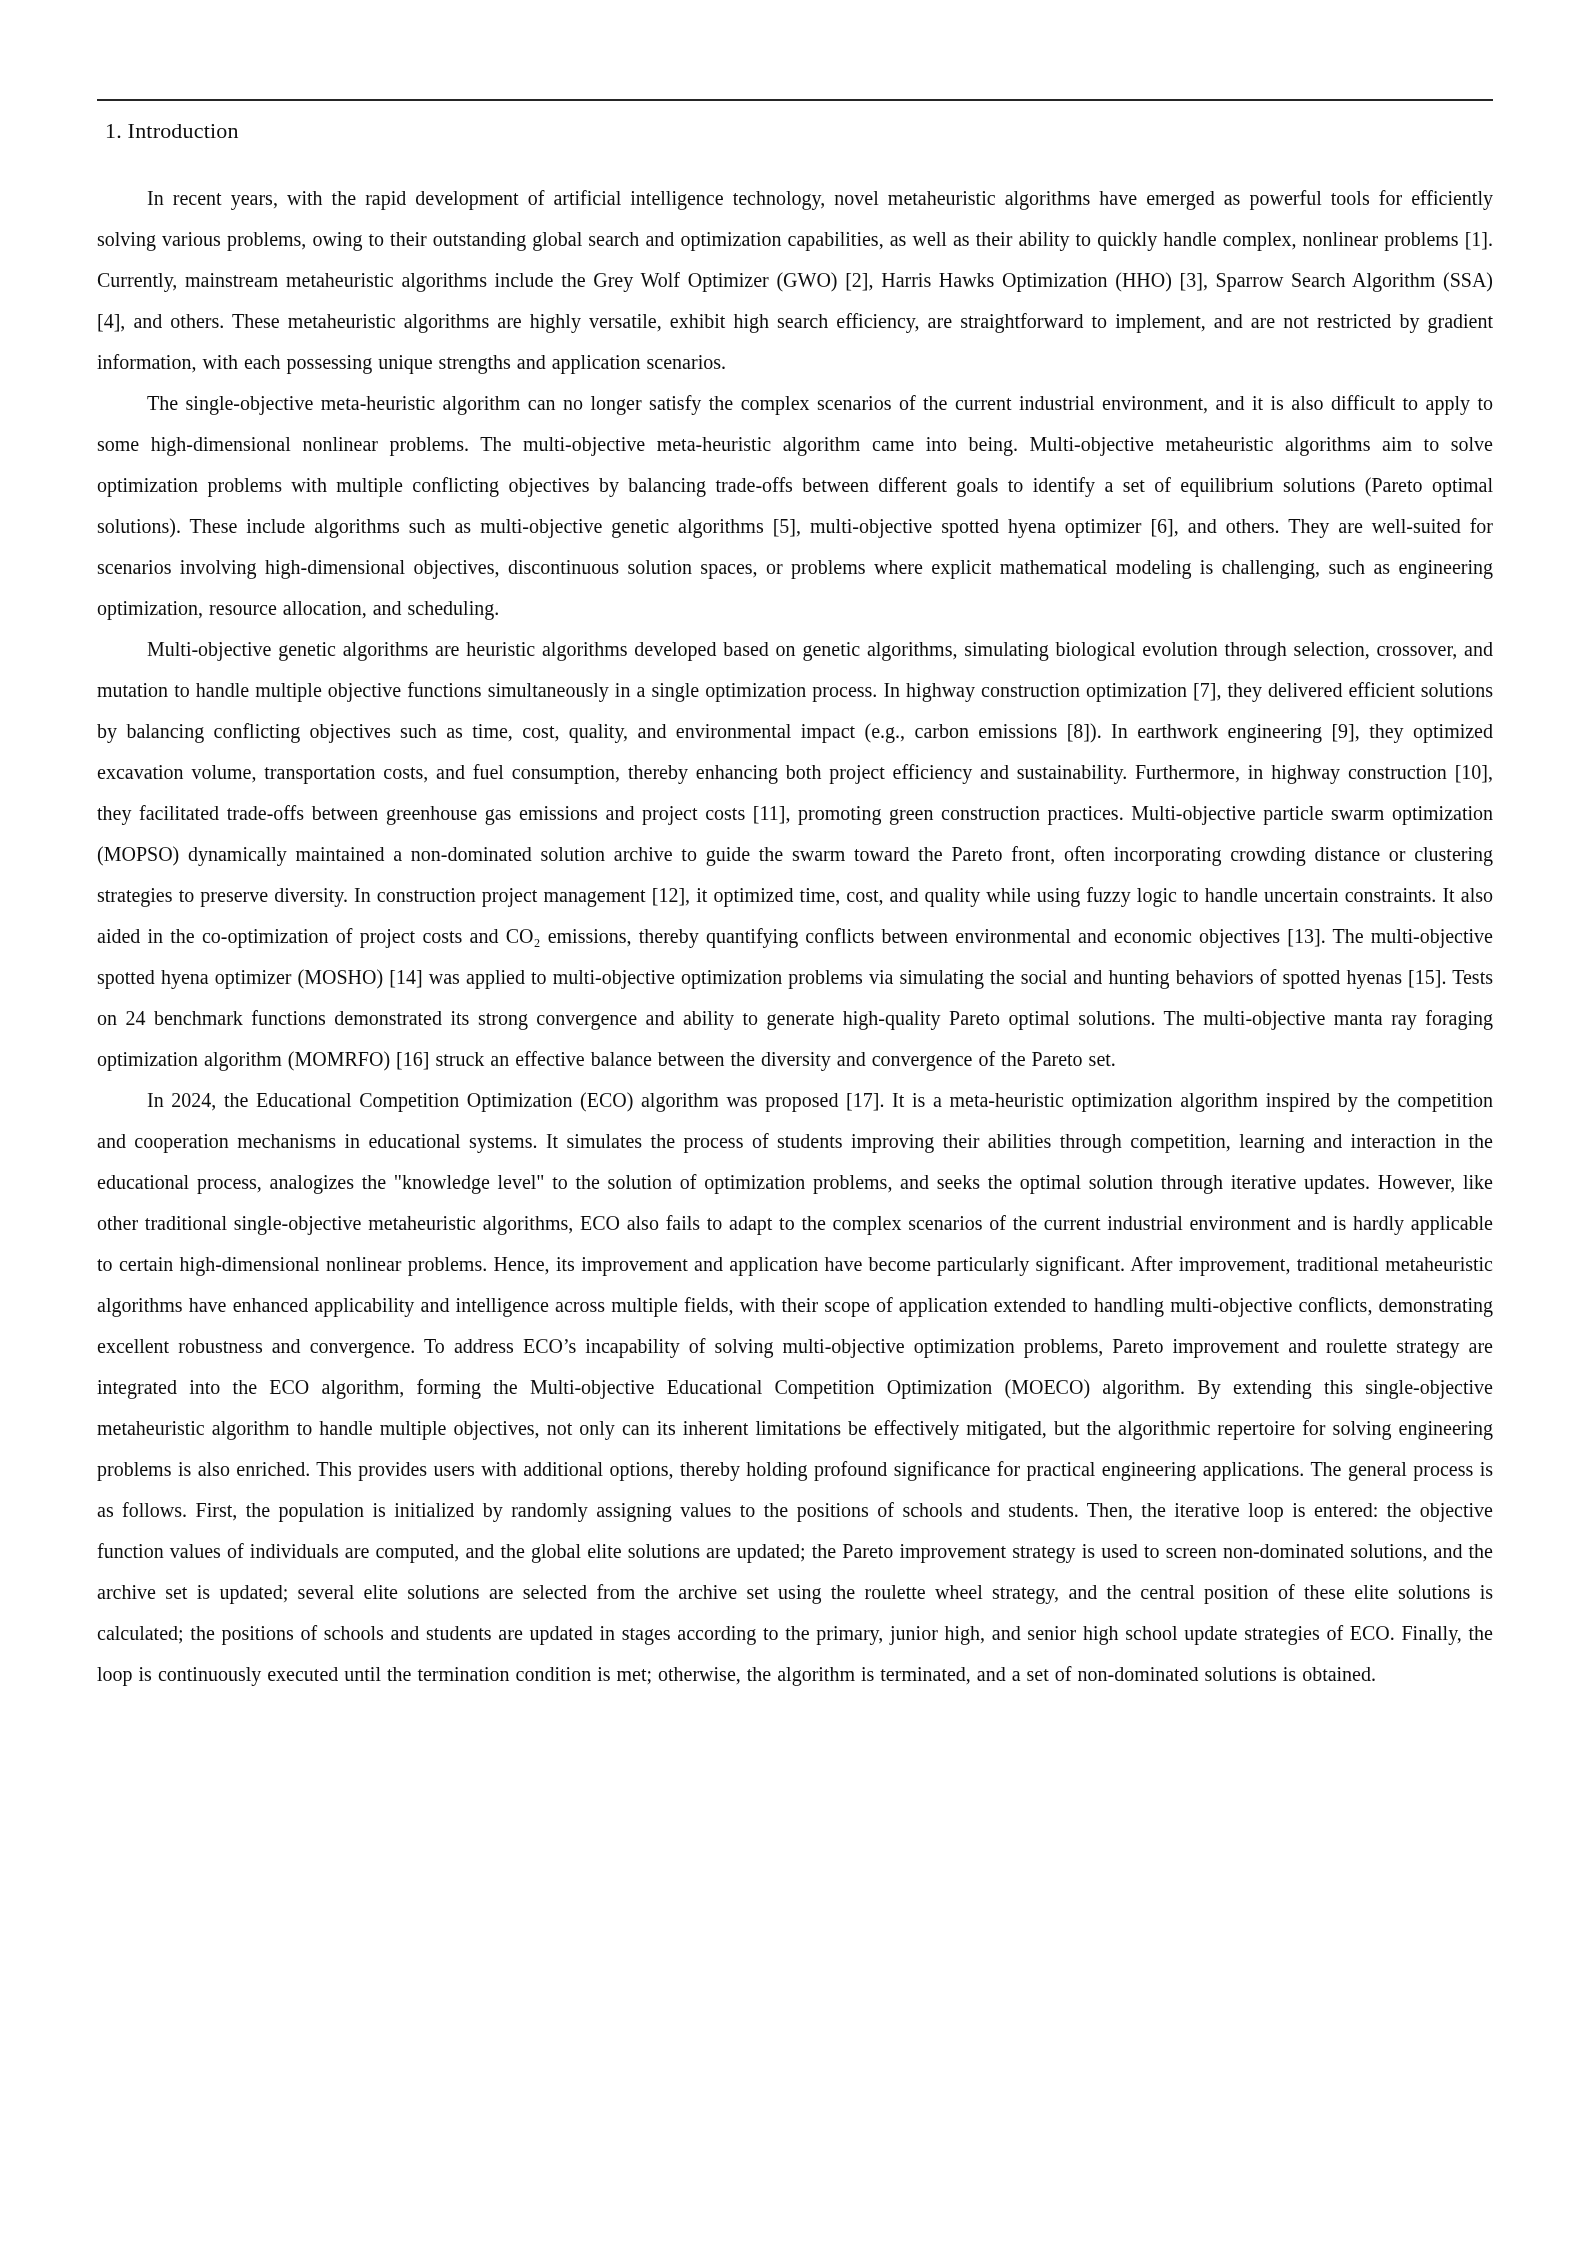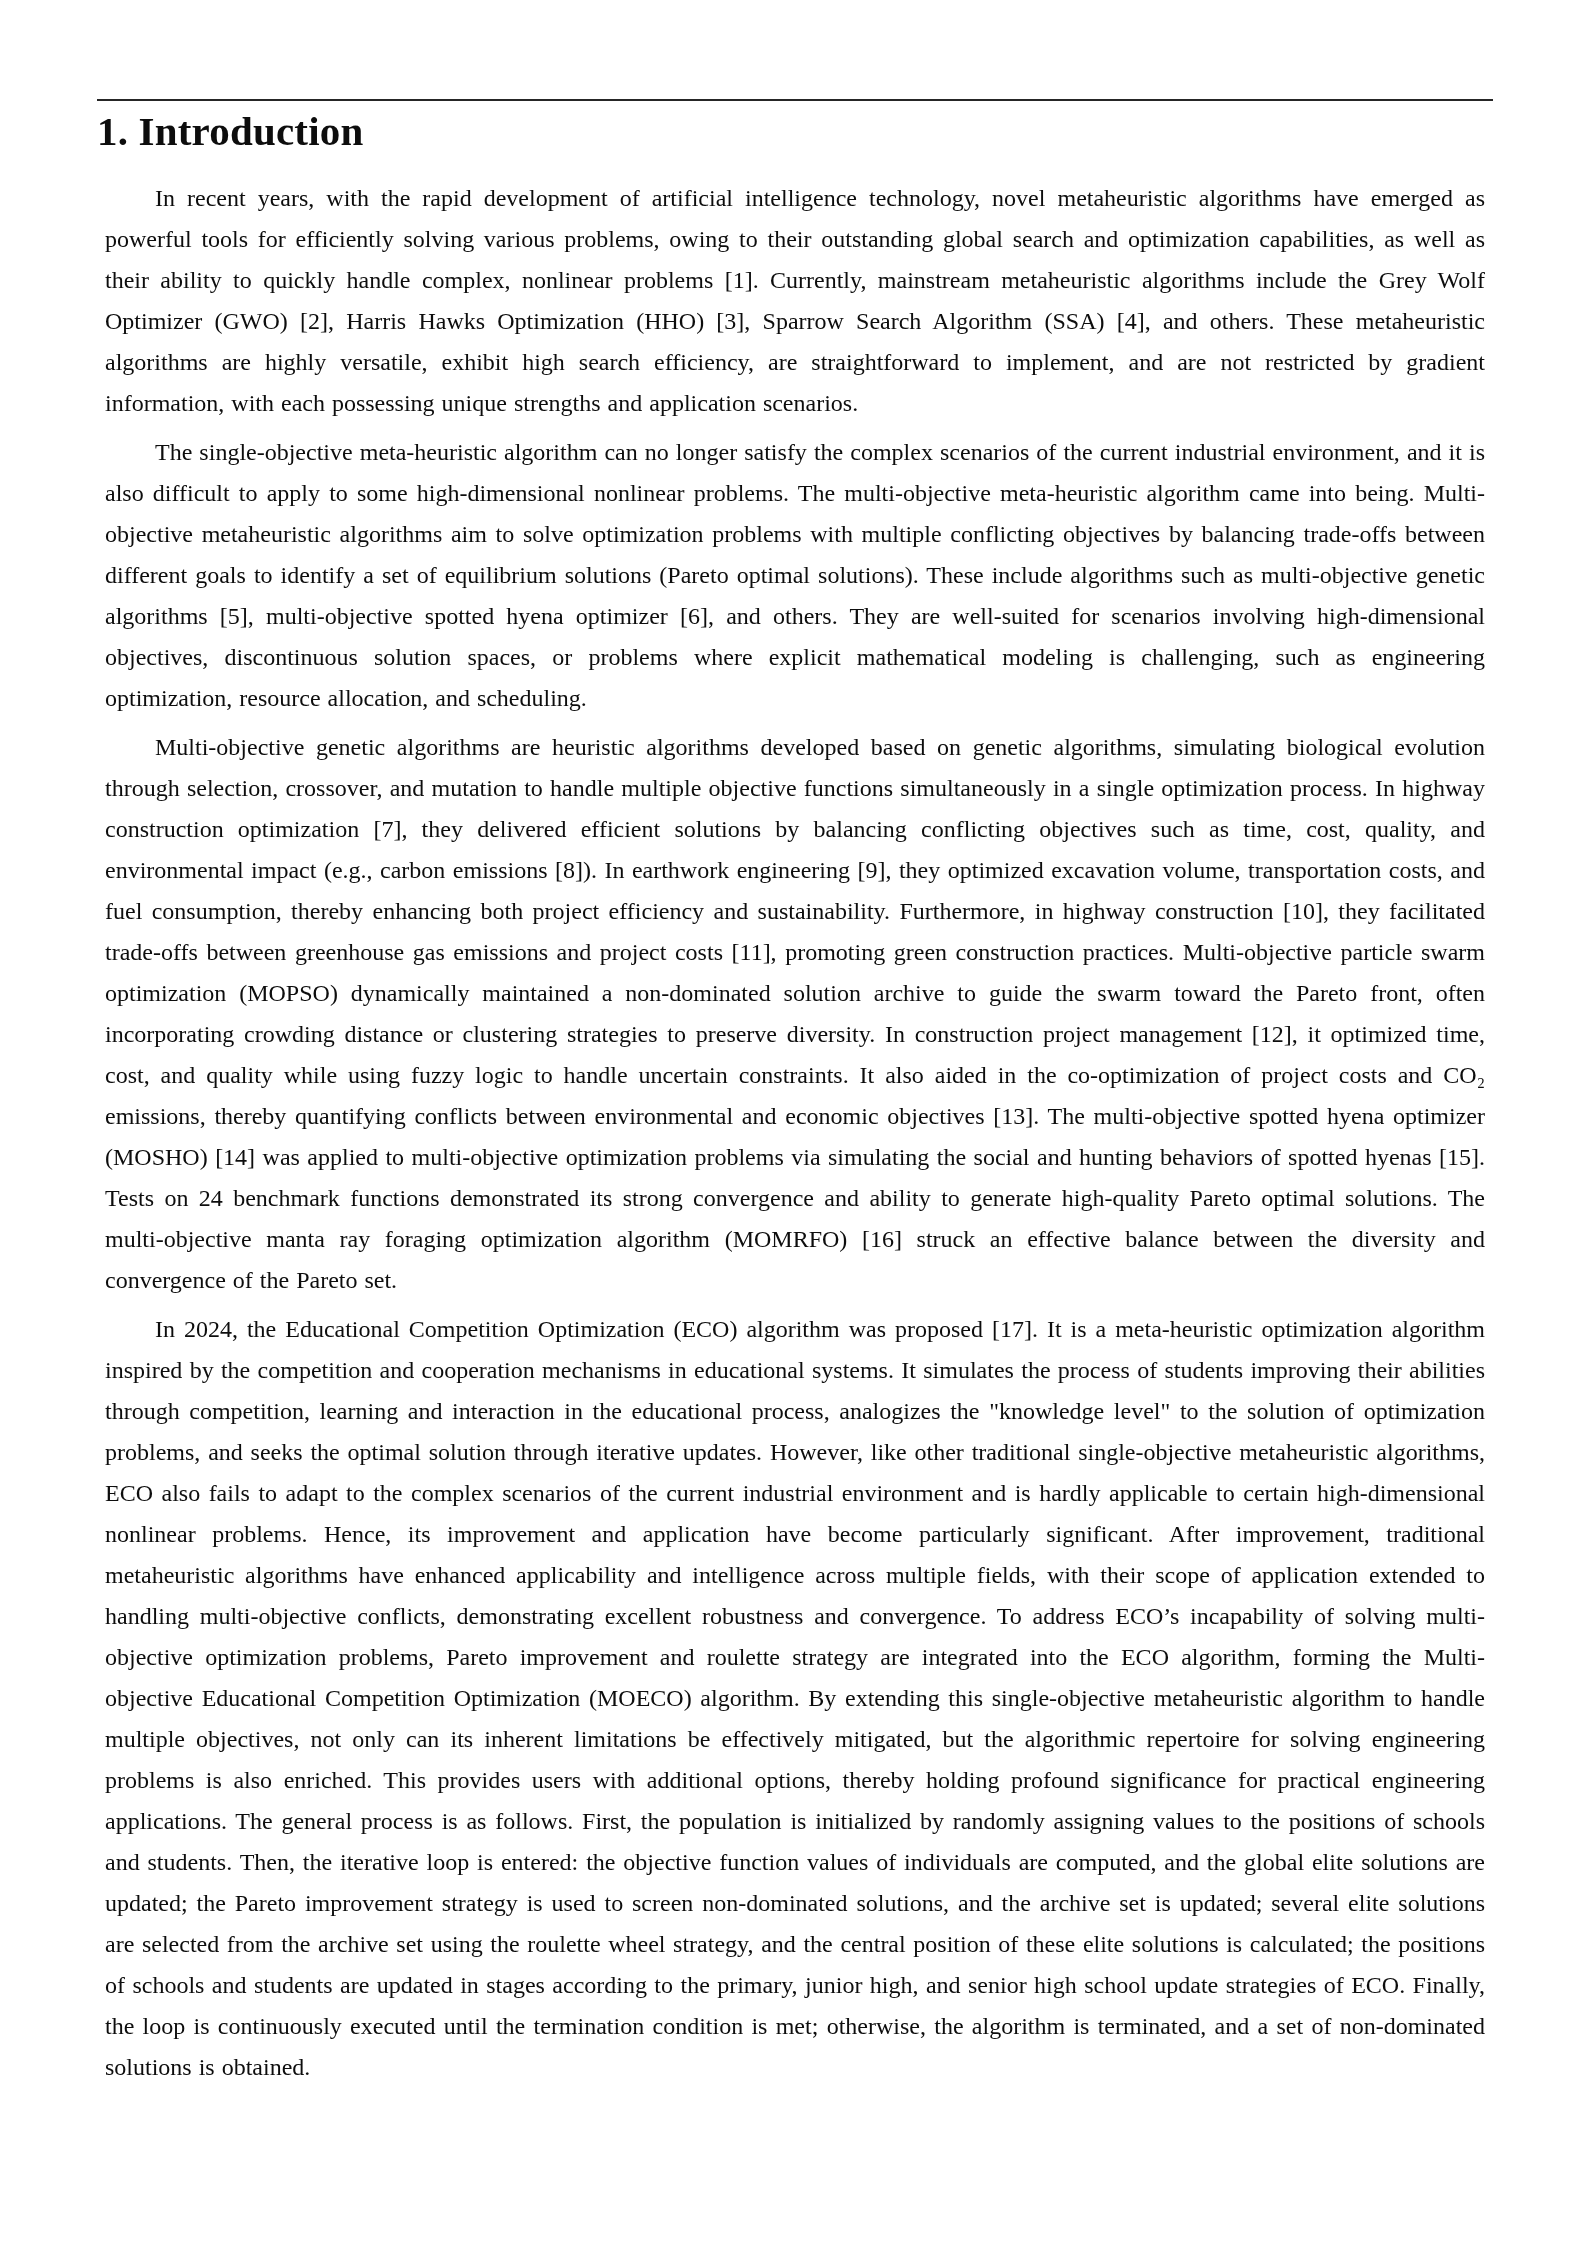--- a/index.html
+++ b/index.html
@@ -22,30 +22,30 @@
     top: 99px;
     width: 1396px;
   }
   .rule {
     border: none;
     border-top: 2px solid #262626;
     margin: 0 0 10px 0;
     width: 100%;
   }
   .heading {
-    font-size: 41px;
-    font-weight: bold;
+    font-size: 22px;
+    font-weight: normal;
     line-height: 40px;
-    margin: 0 0 27px 0;
+    margin: 0 0 27px 8px;
     letter-spacing: 0.2px;
   }
   .para {
-    font-size: 24px;
+    font-size: 20px;
     line-height: 41px;
-    margin: 8px;
+    margin: 0;
     text-align: justify;
     text-indent: 50px;
     word-spacing: 1px;
   }
 </style>
 </head>
 <body>
 
 <div class="page">
   <div class="content">

